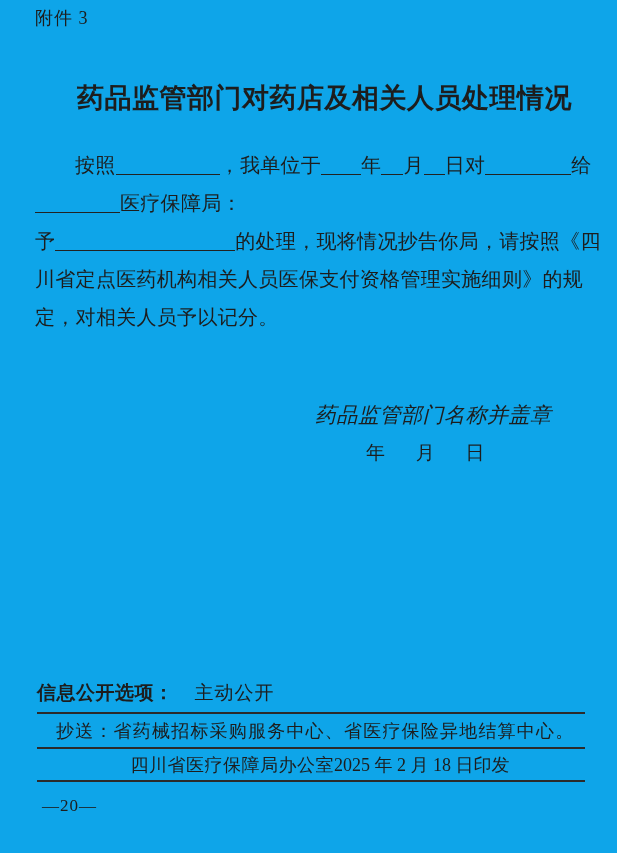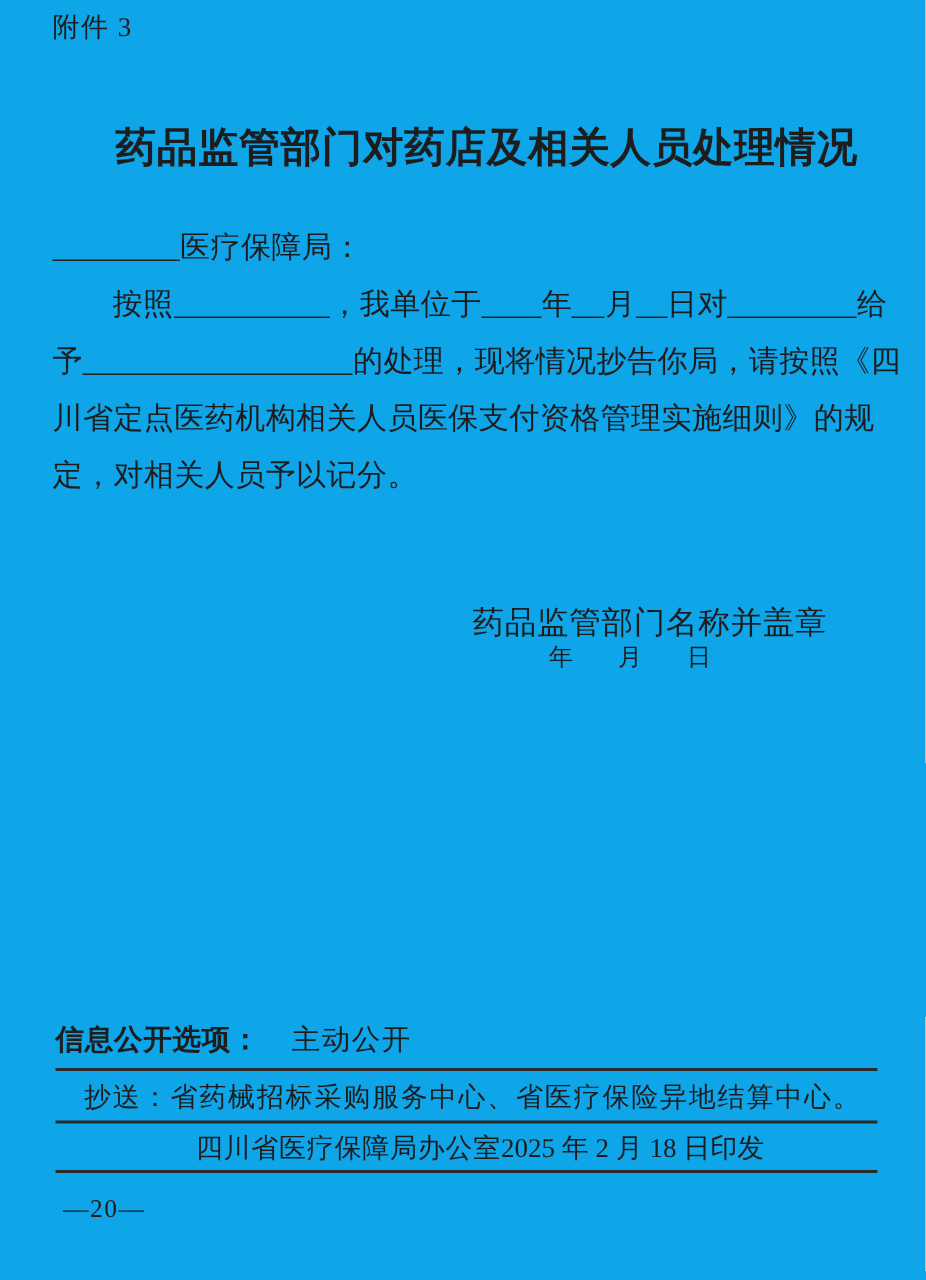--- a/index.html
+++ b/index.html
@@ -54,25 +54,26 @@
   .w22  { width: 22px; }
   .w21  { width: 21px; }
   .w86  { width: 86px; }
   .w180 { width: 180px; }
   .sig-org {
     position: absolute;
     left: 315px; top: 401px;
     font-size: 21px;
     letter-spacing: 0.5px;
     white-space: nowrap;
+    font-style: italic;
   }
   .sig-date {
     position: absolute;
-    left: 366px; top: 428px;
-    font-size: 16px;
+    left: 366px; top: 440px;
+    font-size: 19px;
     word-spacing: 26px;
     white-space: nowrap;
   }
   .disclosure {
     position: absolute;
     left: 37px; top: 680px;
     font-size: 19px;
     white-space: nowrap;
   }
   .disclosure .label {
@@ -124,22 +125,22 @@
 </head>
 <body>
 
 <div class="page">
 
   <div class="attach">附件 3</div>
 
   <h1 class="title">药品监管部门对药店及相关人员处理情况</h1>
 
   <div class="body-block">
+    <div class="line"><span class="indent"></span><span>按照</span><span class="blank w104"></span><span>，我单位于</span><span class="blank w40"></span><span>年</span><span class="blank w22"></span><span>月</span><span class="blank w21"></span><span>日对</span><span class="blank w86"></span><span>给</span></div>
     <div class="line"><span class="blank w85"></span><span>医疗保障局：</span></div>
-    <div class="line"><span class="indent"></span><span>按照</span><span class="blank w104"></span><span>，我单位于</span><span class="blank w40"></span><span>年</span><span class="blank w22"></span><span>月</span><span class="blank w21"></span><span>日对</span><span class="blank w86"></span><span>给</span></div>
     <div class="line"><span>予</span><span class="blank w180"></span><span>的处理，现将情况抄告你局，请按照《四</span></div>
     <div class="line">川省定点医药机构相关人员医保支付资格管理实施细则》的规</div>
     <div class="line">定，对相关人员予以记分。</div>
   </div>
 
   <div class="sig-org">药品监管部门名称并盖章</div>
   <div class="sig-date">年 月 日</div>
 
   <div class="disclosure">
     <span class="label">信息公开选项：</span><span class="value">主动公开</span>

